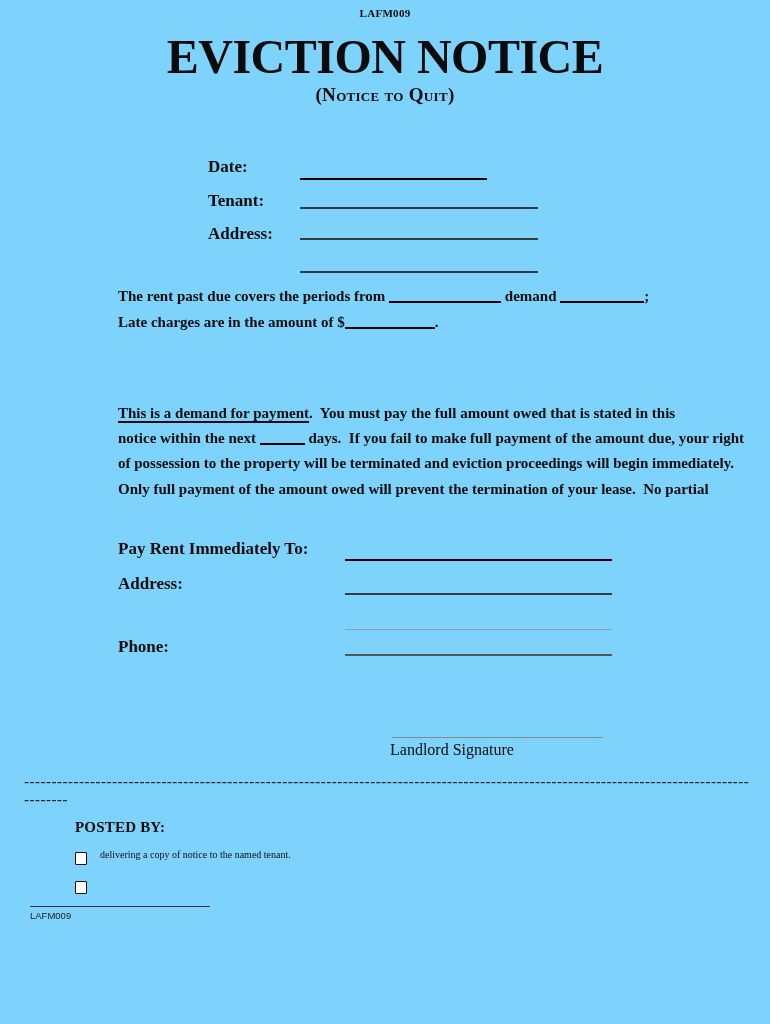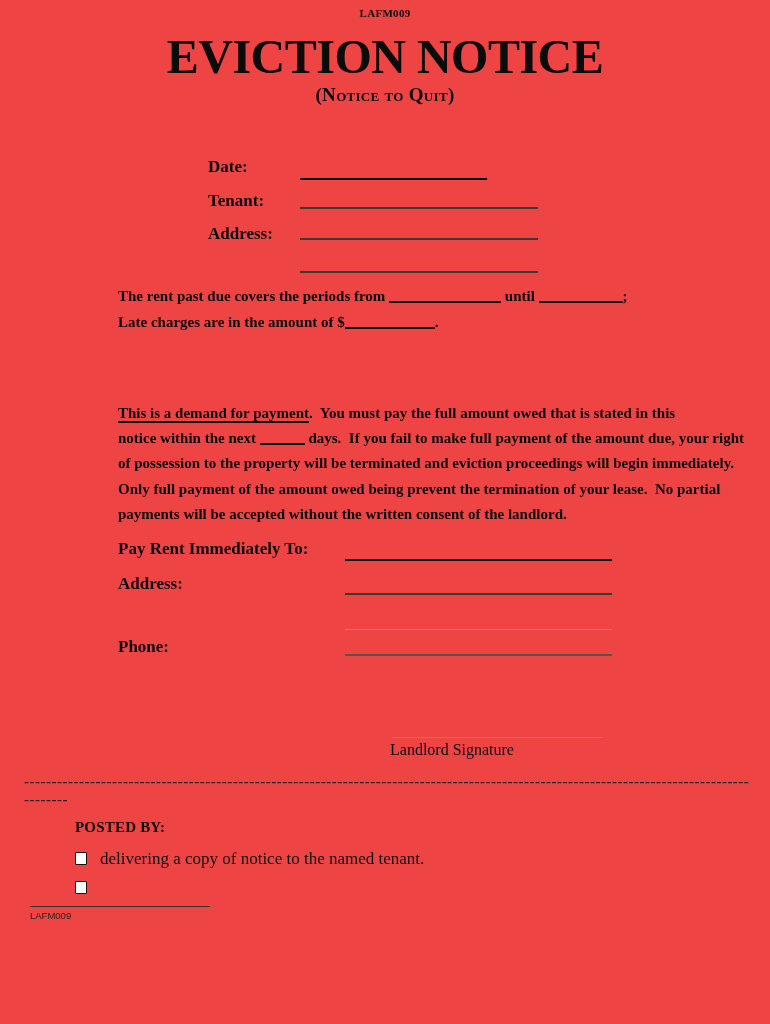--- a/index.html
+++ b/index.html
@@ -1,34 +1,34 @@
 <!DOCTYPE html>
 <html><head>
 <meta charset="utf-8">
 <style>
   html,body{margin:0;padding:0;background:#ffffff;}
   .page{
-    position:relative;width:770px;height:1024px;background:#ef4444;overflow:hidden;
+    position:relative;width:770px;height:1024px;background:#7dd3fc;overflow:hidden;
     font-family:"Liberation Serif",serif;color:#0b0b0b;
   }
   .abs{position:absolute;}
   .center{left:0;width:770px;text-align:center;}
   .top-code{top:7px;font-size:11px;font-weight:bold;letter-spacing:.3px;}
   .title{top:32px;font-size:48px;font-weight:bold;letter-spacing:-0.5px;line-height:50px;margin:0;}
   .subtitle{top:84px;font-size:19px;font-weight:bold;font-variant:small-caps;letter-spacing:.3px;}
   .label17{font-size:17px;font-weight:bold;white-space:pre;}
   .rule{position:absolute;height:0;border-top:2px solid #1a1a1a;}
   .para{position:absolute;font-size:15px;font-weight:bold;}
   .pline{white-space:pre;line-height:25.6px;height:25.6px;}
   .p2 .pline{line-height:25.2px;height:25.2px;}
   .blank{display:inline-block;border-bottom:2px solid #000;vertical-align:-2px;height:12px;}
   .ul{text-decoration:underline;text-underline-offset:3px;text-decoration-thickness:1.5px;}
   .dashrow{position:absolute;height:14px;line-height:14px;overflow:hidden;font-size:15px;font-weight:bold;color:#222;letter-spacing:0.5px;}
   .cb{position:absolute;width:10px;height:11px;border:1.6px solid #111;border-radius:1px;background:#fff;}
-  .opt{position:absolute;font-size:17px;font-weight:normal;color:#101010;white-space:pre;}
+  .opt{position:absolute;font-size:10px;font-weight:normal;color:#101010;white-space:pre;}
   .heading-pb{font-size:15px;font-weight:bold;letter-spacing:.2px;}
   .sig-label{font-size:16px;font-weight:normal;}
   .footer-code{font-family:"Liberation Sans",sans-serif;font-size:9.5px;color:#222;}
 </style>
 </head>
 <body>
 
 <div class="page">
 
   <div class="abs center top-code">LAFM009</div>
@@ -39,30 +39,29 @@
   <div class="rule" style="left:300px;top:178px;width:187px;border-top-color:#000;"></div>
 
   <div class="abs label17" style="left:208px;top:191px;">Tenant:</div>
   <div class="rule" style="left:300px;top:207px;width:238px;border-top-color:#3a3a3a;"></div>
 
   <div class="abs label17" style="left:208px;top:224px;">Address:</div>
   <div class="rule" style="left:300px;top:238px;width:238px;border-top-color:#3a3a3a;"></div>
   <div class="rule" style="left:300px;top:271px;width:238px;border-top-color:#3a3a3a;"></div>
 
   <div class="para" style="left:118px;top:284px;">
-    <div class="pline"><span>The rent past due covers the periods from </span><span class="blank" style="width:112px;"></span><span> until </span><span class="blank" style="width:84px;"></span><span>;</span></div>
+    <div class="pline"><span>The rent past due covers the periods from </span><span class="blank" style="width:112px;"></span><span> demand </span><span class="blank" style="width:84px;"></span><span>;</span></div>
     <div class="pline"><span>Late charges are in the amount of $</span><span class="blank" style="width:90px;"></span><span>.</span></div>
   </div>
 
   <div class="para p2" style="left:118px;top:401px;">
     <div class="pline"><span class="ul">This is a demand for payment</span><span>.  You must pay the full amount owed that is stated in this</span></div>
     <div class="pline"><span>notice within the next </span><span class="blank" style="width:45px;"></span><span> days.  If you fail to make full payment of the amount due, your right</span></div>
     <div class="pline">of possession to the property will be terminated and eviction proceedings will begin immediately.</div>
-    <div class="pline">Only full payment of the amount owed being prevent the termination of your lease.  No partial</div>
-    <div class="pline">payments will be accepted without the written consent of the landlord.</div>
+    <div class="pline">Only full payment of the amount owed will prevent the termination of your lease.  No partial</div>
   </div>
 
   <div class="abs label17" style="left:118px;top:539px;">Pay Rent Immediately To:</div>
   <div class="rule" style="left:345px;top:559px;width:267px;border-top-color:#000;"></div>
 
   <div class="abs label17" style="left:118px;top:574px;">Address:</div>
   <div class="rule" style="left:345px;top:593px;width:267px;border-top-color:#3a3a3a;"></div>
   <div class="rule" style="left:345px;top:629px;width:267px;border-top-width:1px;border-top-color:#999;"></div>
 
   <div class="abs label17" style="left:118px;top:637px;">Phone:</div>

